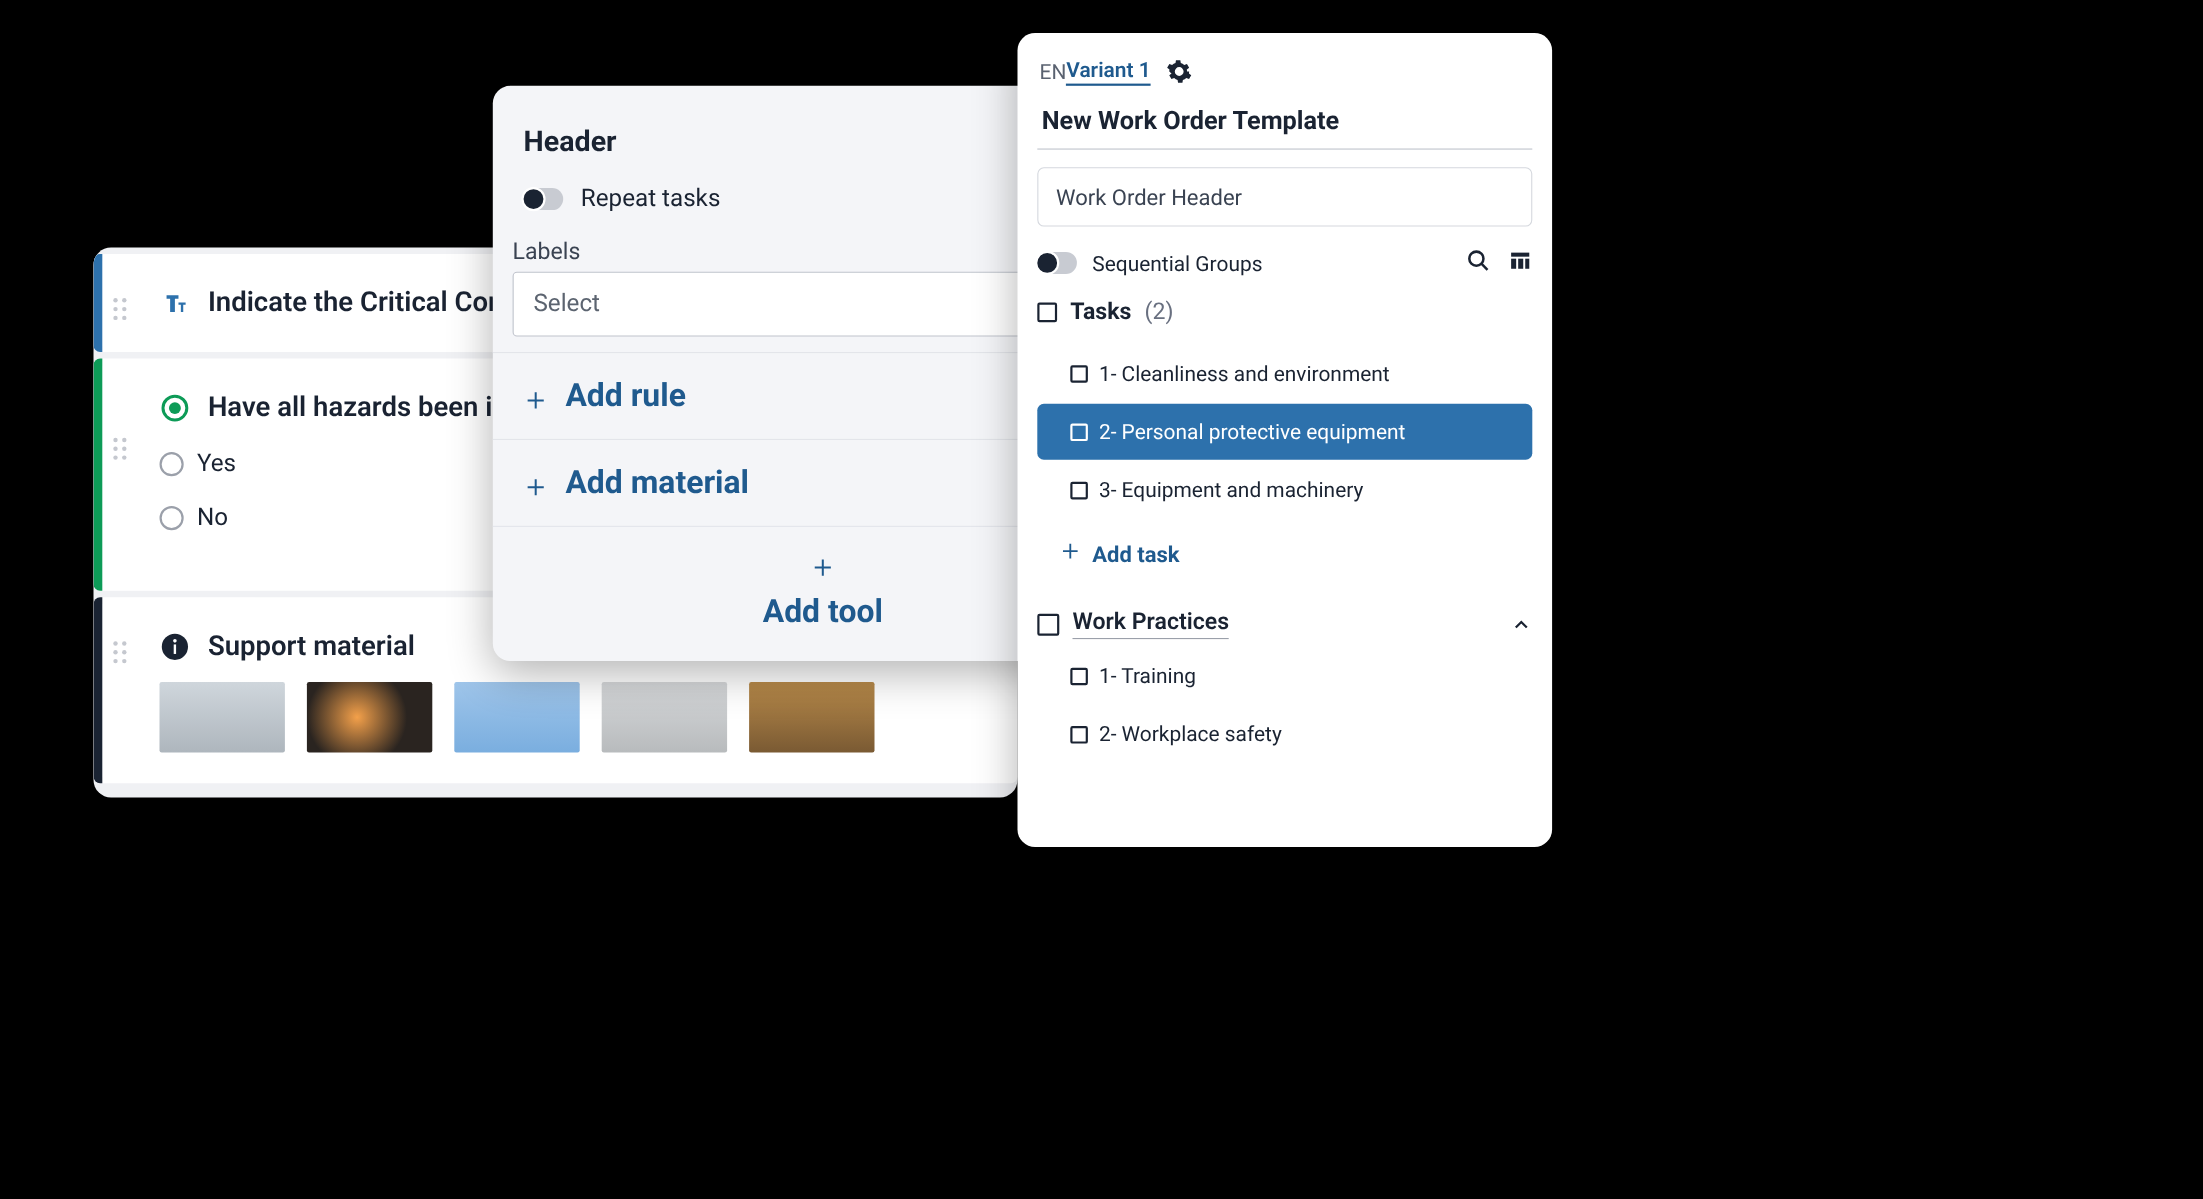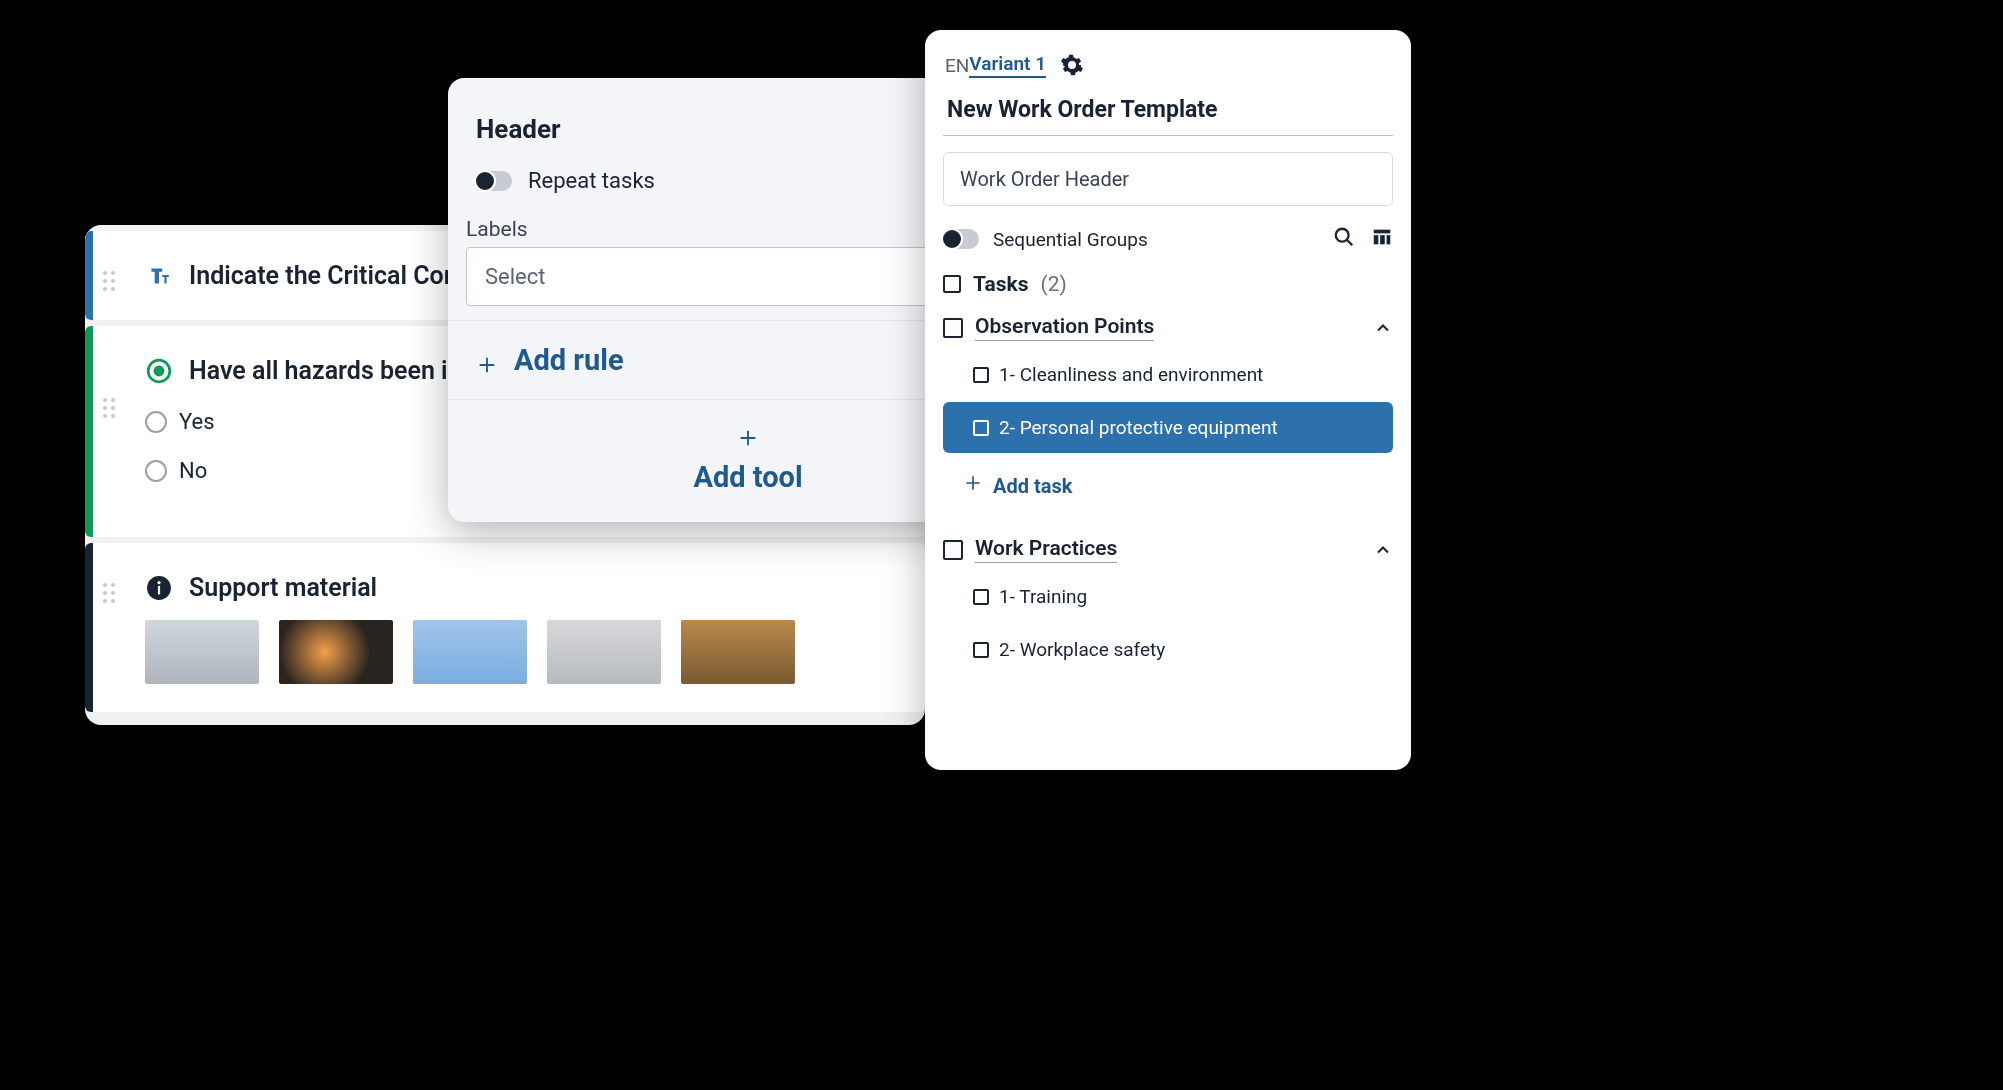--- a/index.html
+++ b/index.html
@@ -341,20 +341,26 @@
     <span class="toggle-label">Repeat tasks</span>
   </div>
   <div class="labels-label">Labels</div>
   <div class="select-box">Select</div>
   <div class="add-row">
     <span class="plus-icon"><svg viewBox="0 0 24 24" width="22" height="22">
           <path d="M11 4h2v7h7v2h-7v7h-2v-7H4v-2h7z" fill="currentColor"></path>
         </svg></span>
     <span>Add rule</span>
   </div>
+  <div class="add-row">
+    <span class="plus-icon"><svg viewBox="0 0 24 24" width="22" height="22">
+          <path d="M11 4h2v7h7v2h-7v7h-2v-7H4v-2h7z" fill="currentColor"></path>
+        </svg></span>
+    <span>Add material</span>
+  </div>
   <div class="add-row" style="padding-bottom:28px;flex-direction:column;">
     <span class="plus-icon"><svg viewBox="0 0 24 24" width="22" height="22">
           <path d="M11 4h2v7h7v2h-7v7h-2v-7H4v-2h7z" fill="currentColor"></path>
         </svg></span>
     <span>Add tool</span>
   </div>
 </div>
 
 <div class="panel right-panel">
   <div class="top-bar">
@@ -389,35 +395,31 @@
             <rect x="17" y="10" width="4" height="10"></rect>
           </svg></span>
     </div>
   </div>
   <div class="tasks-row">
     <span class="cb"></span>
     <span class="title">Tasks</span>
     <span class="count">(2)</span>
   </div>
 
-  <div class="group-head">
-    <span class="cb"></span>
-    <span class="group-title">Observation Points</span>
-    <span class="spacer"></span>
-    <span class="chev"><svg viewBox="0 0 24 24" width="20" height="20" fill="none" stroke="currentColor" stroke-width="2.5">
-          <path d="M6 15l6-6 6 6"></path>
-        </svg></span>
-  </div>
   <div class="task-item">
     <span class="cb"></span>
     <span>1- Cleanliness and environment</span>
   </div>
   <div class="task-item selected">
     <span class="cb"></span>
     <span>2- Personal protective equipment</span>
+  </div>
+  <div class="task-item">
+    <span class="cb"></span>
+    <span>3- Equipment and machinery</span>
   </div>
   <div class="add-task">
     <span><svg viewBox="0 0 24 24" width="20" height="20">
           <path d="M11 4h2v7h7v2h-7v7h-2v-7H4v-2h7z" fill="currentColor"></path>
         </svg></span>
     <span>Add task</span>
   </div>
 
   <div class="group-head">
     <span class="cb"></span>

